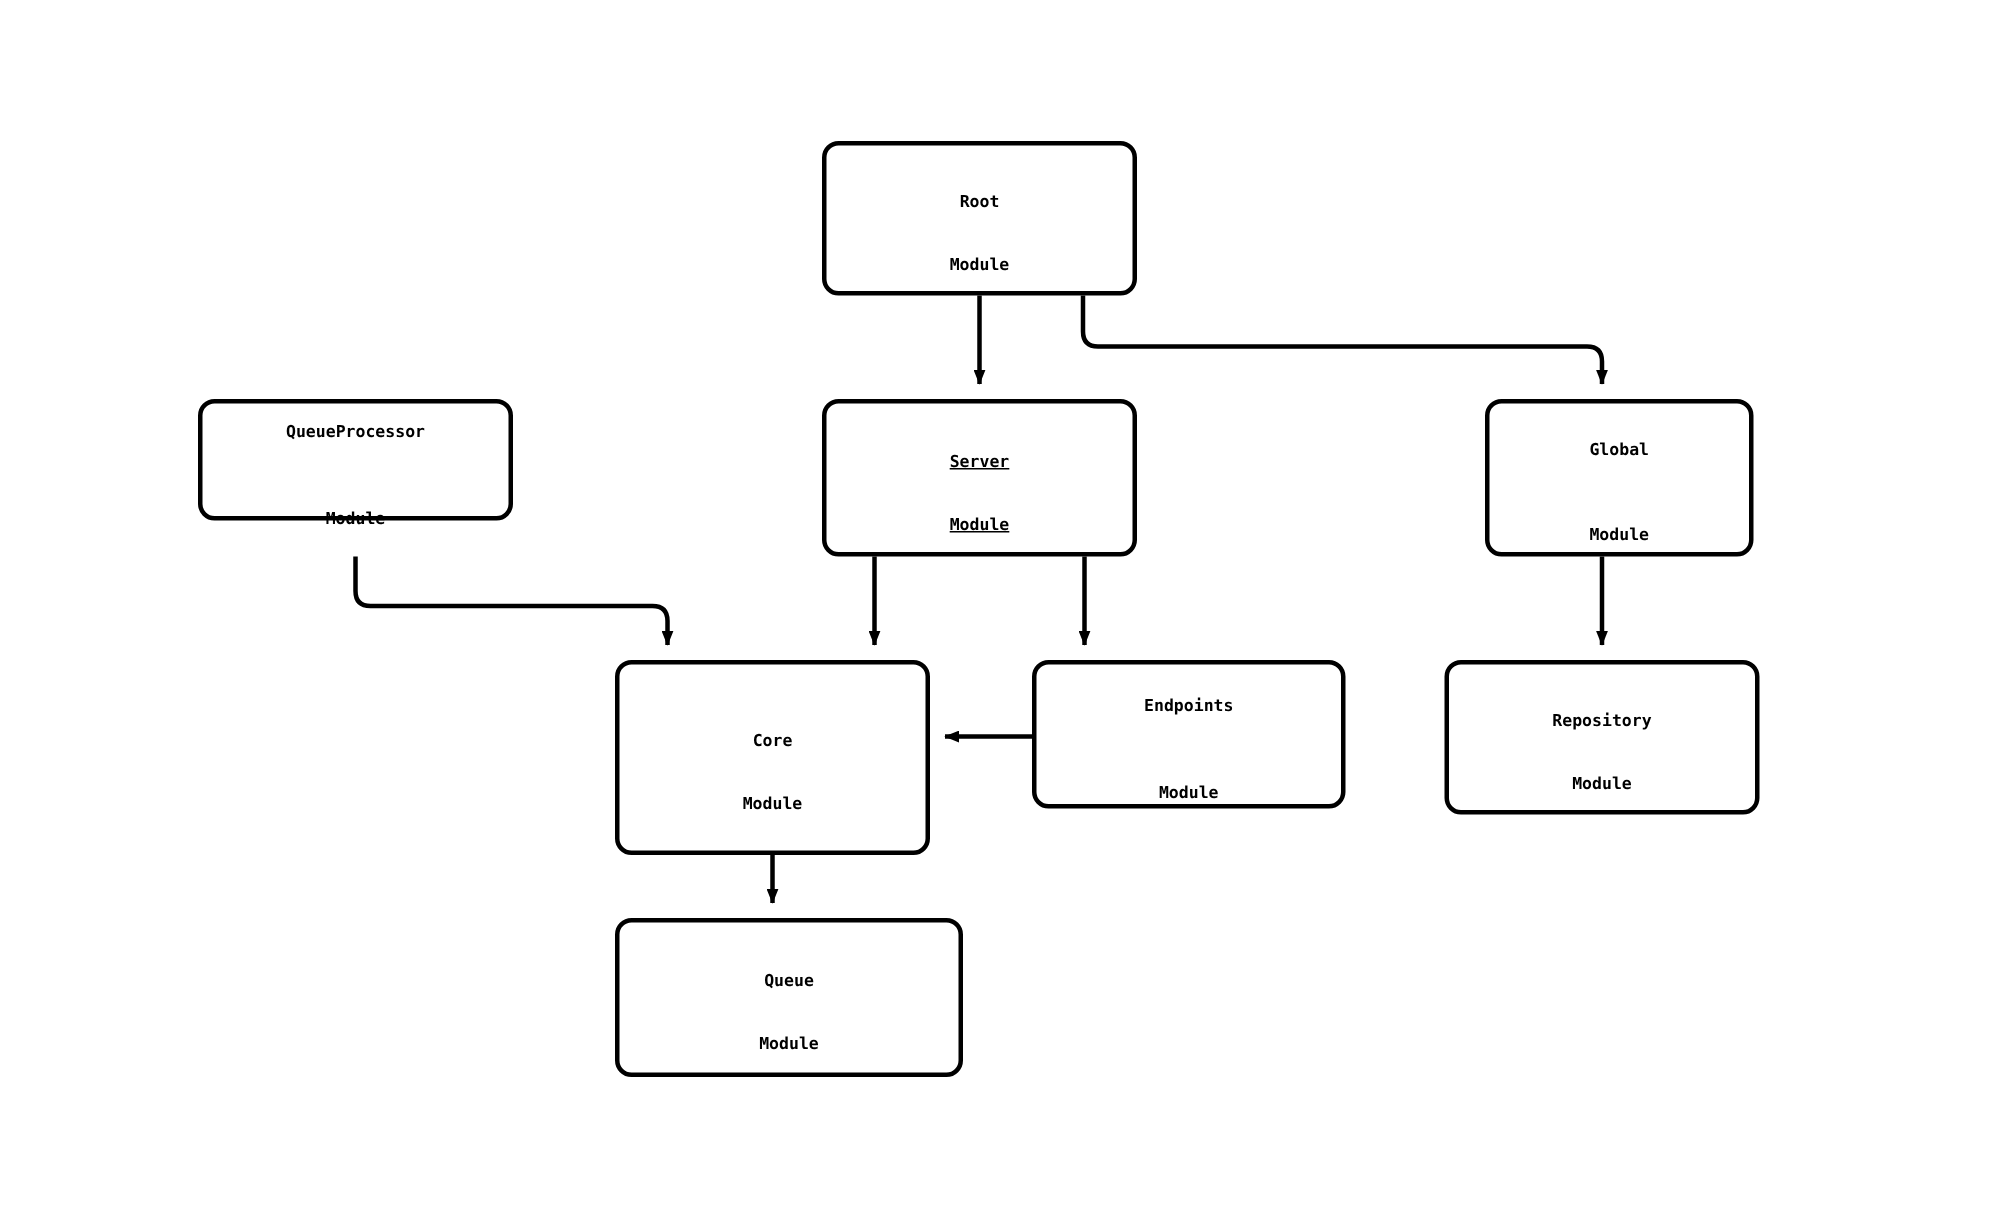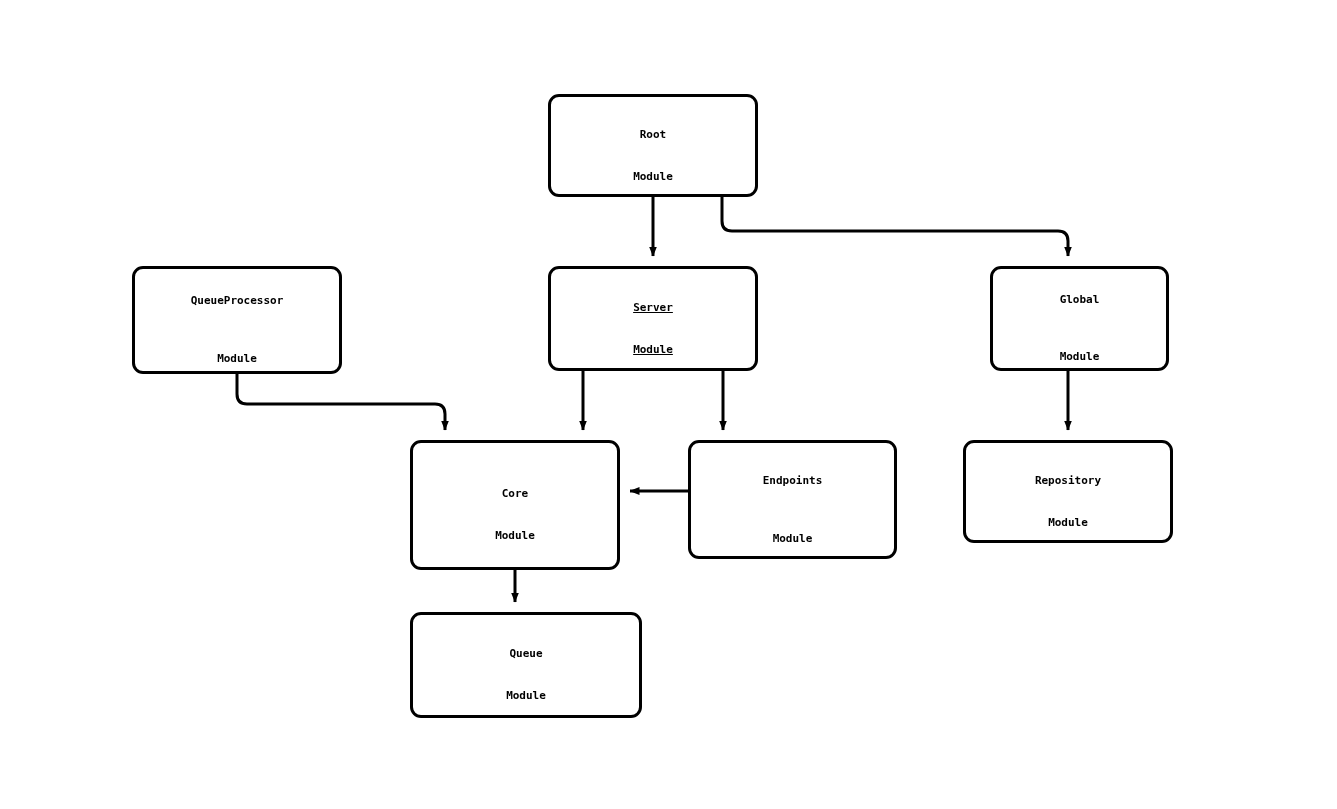--- a/index.html
+++ b/index.html
@@ -90,41 +90,41 @@
     </g>
   </svg>
 
   <div id="node-layer">
 
     <div class="node" style="left:548px; top:94px; width:210px; height:103px;">
       <span class="node-label">Root</span>
       <span class="node-label">Module</span>
     </div>
 
-    <div class="node" style="left:132px; top:266px; width:210px; height:108px;gap:16px;">
+    <div class="node" style="left:132px; top:266px; width:210px; height:81px;gap:16px;">
       <span class="node-label">QueueProcessor</span>
       <span class="node-label">Module</span>
     </div>
 
     <div class="node" style="left:548px; top:266px; width:210px; height:105px;text-decoration:underline;">
       <span class="node-label">Server</span>
       <span class="node-label">Module</span>
     </div>
 
     <div class="node" style="left:990px; top:266px; width:179px; height:105px;justify-content:space-between;">
       <span class="node-label">Global</span>
       <span class="node-label">Module</span>
     </div>
 
     <div class="node" style="left:410px; top:440px; width:210px; height:130px;">
       <span class="node-label">Core</span>
       <span class="node-label">Module</span>
     </div>
 
-    <div class="node" style="left:688px; top:440px; width:209px; height:119px;gap:16px;">
+    <div class="node" style="left:688px; top:440px; width:209px; height:99px;gap:16px;">
       <span class="node-label">Endpoints</span>
       <span class="node-label">Module</span>
     </div>
 
     <div class="node" style="left:963px; top:440px; width:210px; height:103px;">
       <span class="node-label">Repository</span>
       <span class="node-label">Module</span>
     </div>
 
     <div class="node" style="left:410px; top:612px; width:232px; height:106px;">

